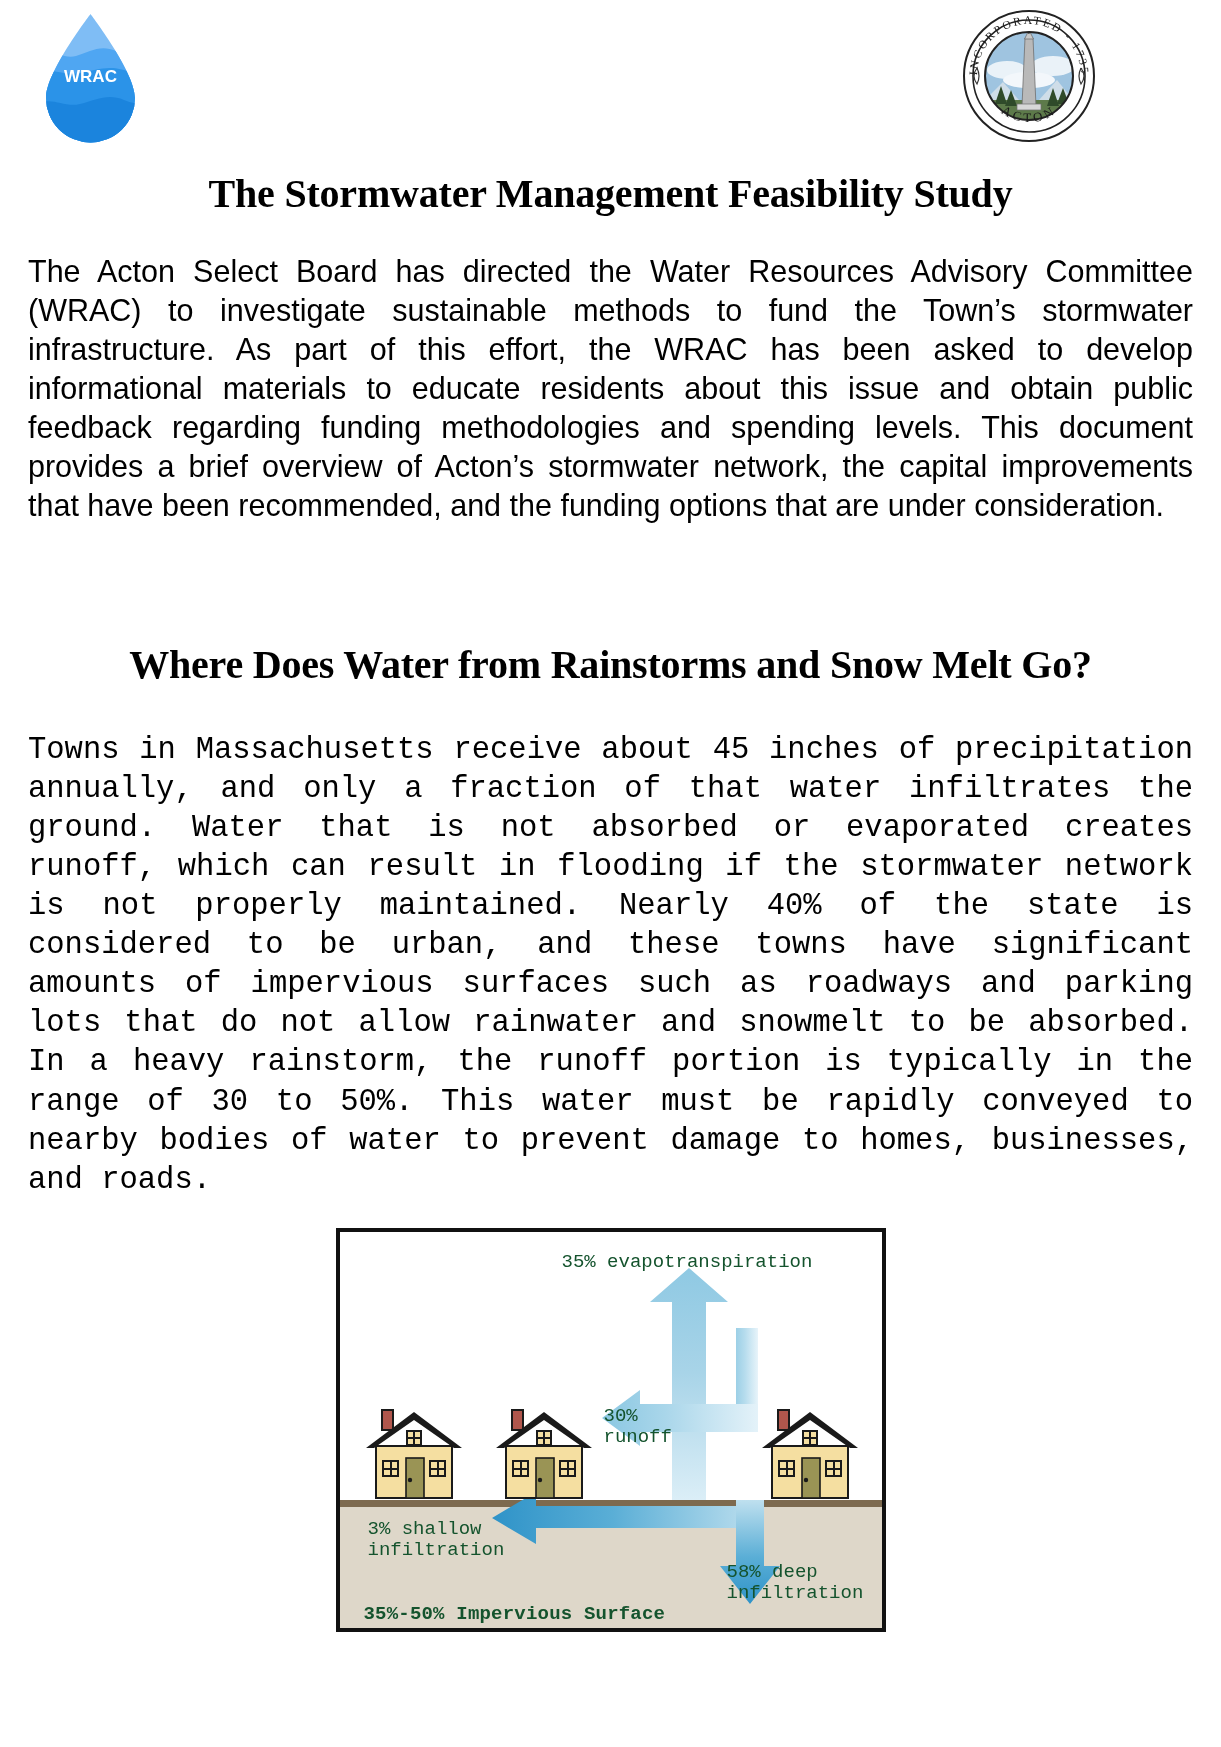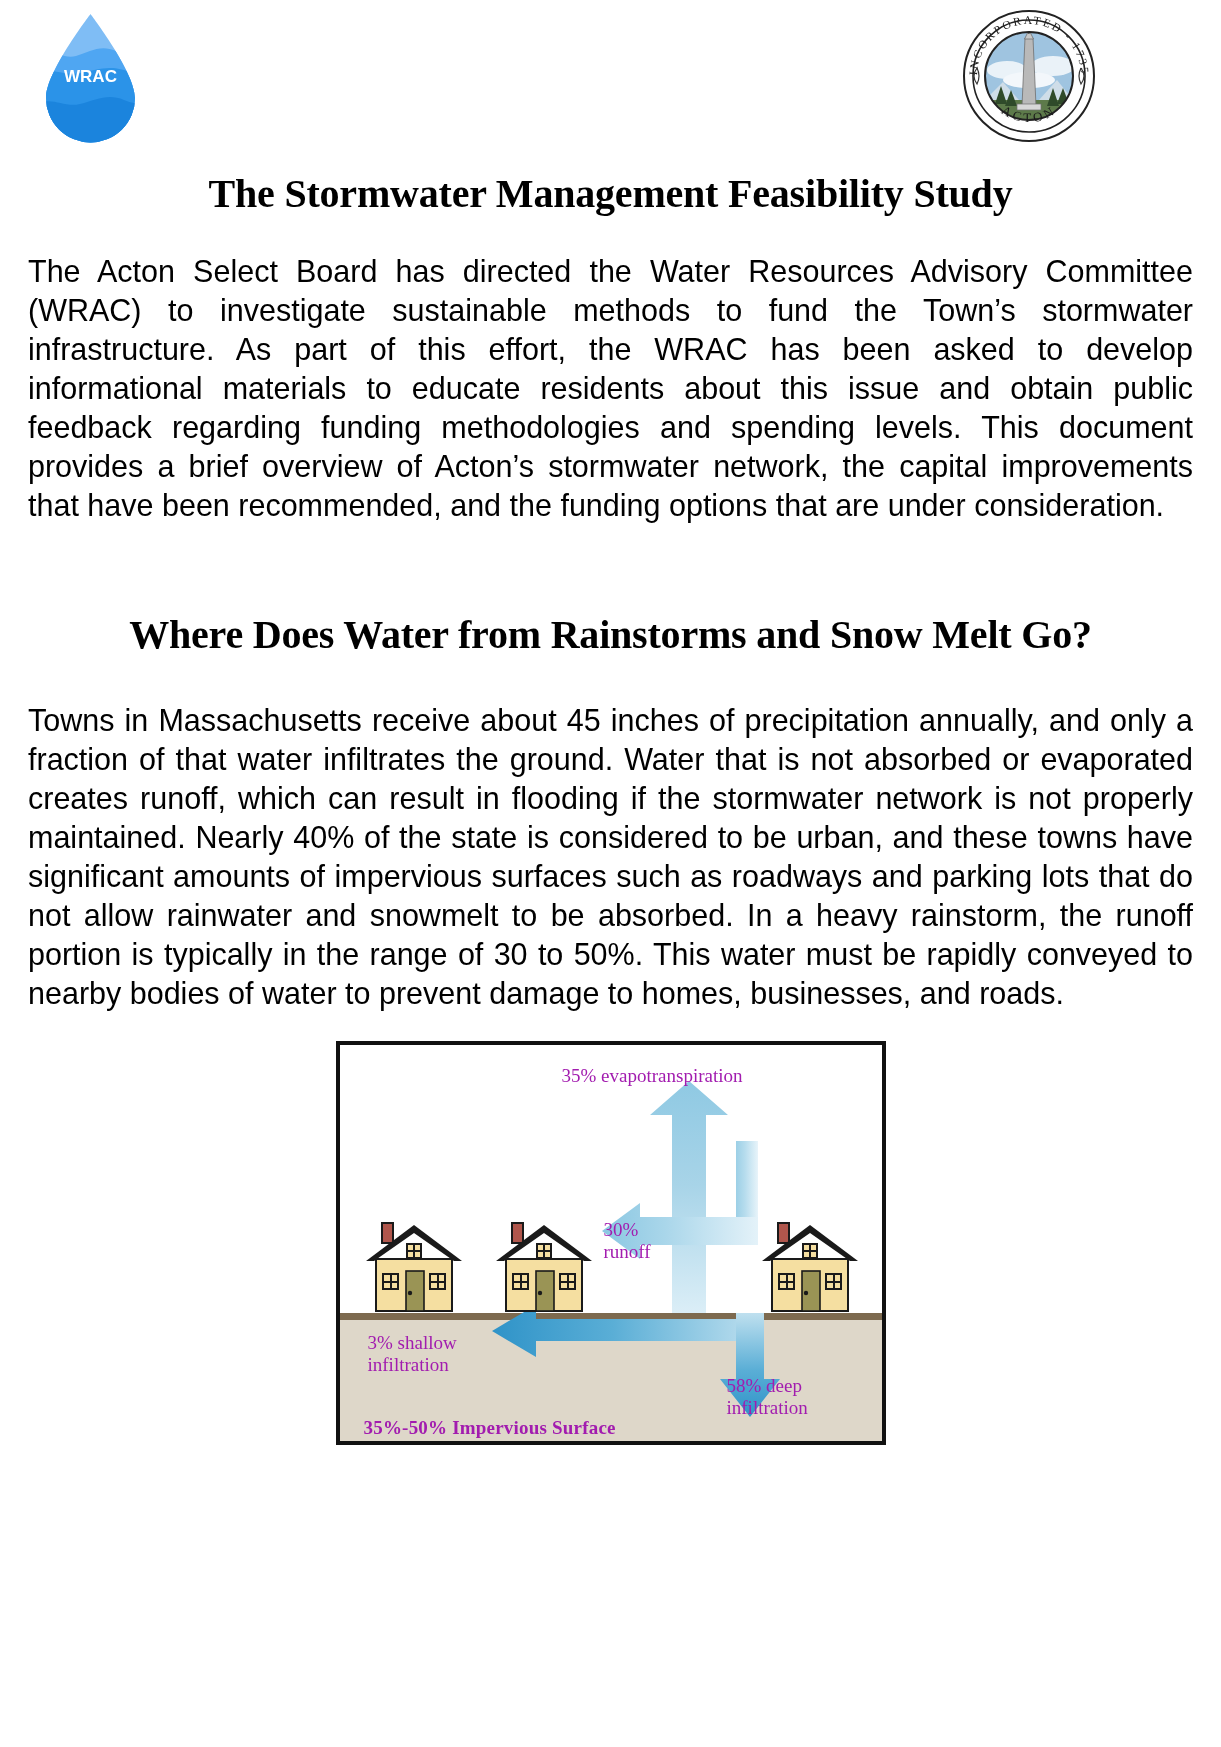--- a/index.html
+++ b/index.html
@@ -76,22 +76,22 @@
     font-size: 30.5px;
     line-height: 1.28;
     text-align: justify;
     text-justify: inter-word;
     margin: 4px;
     padding: 0 24px 0 24px;
     color: #000;
   }
 
   .para-1 { margin-top: 36px; }
-  .heading-2-wrap { margin-top: 88px; }
-  .para-2 { margin-top: 44px; }
+  .heading-2-wrap { margin-top: 118px; }
+  .para-2 { margin-top: 44px; font-family: Liberation Mono, monospace; }
 
   
   .diagram-wrap {
     margin-top: 28px;
     display: flex;
     justify-content: center;
   }
   .diagram {
     position: relative;
     width: 550px;
@@ -105,23 +105,23 @@
     position: absolute;
     left: 0; right: 0;
     top: 268px;
     bottom: 0;
     background: #ded7c9;
     border-top: 7px solid #7d6a4f;
   }
 
   .label {
     position: absolute;
-    font-family: Liberation Serif, serif;
+    font-family: Liberation Mono, monospace;
     font-size: 19px;
-    color: #a21caf;
+    color: #14532d;
     line-height: 1.12;
     white-space: pre-line;
   }
   .label-evap { left: 222px; top: 20px; }
   .label-runoff { left: 264px; top: 150px; margin-top: 24px; }
   .label-shallow { left: 28px; top: 287px; }
   .label-deep { left: 387px; top: 330px; }
   .label-impervious {
     left: 24px;
     top: 372px;

